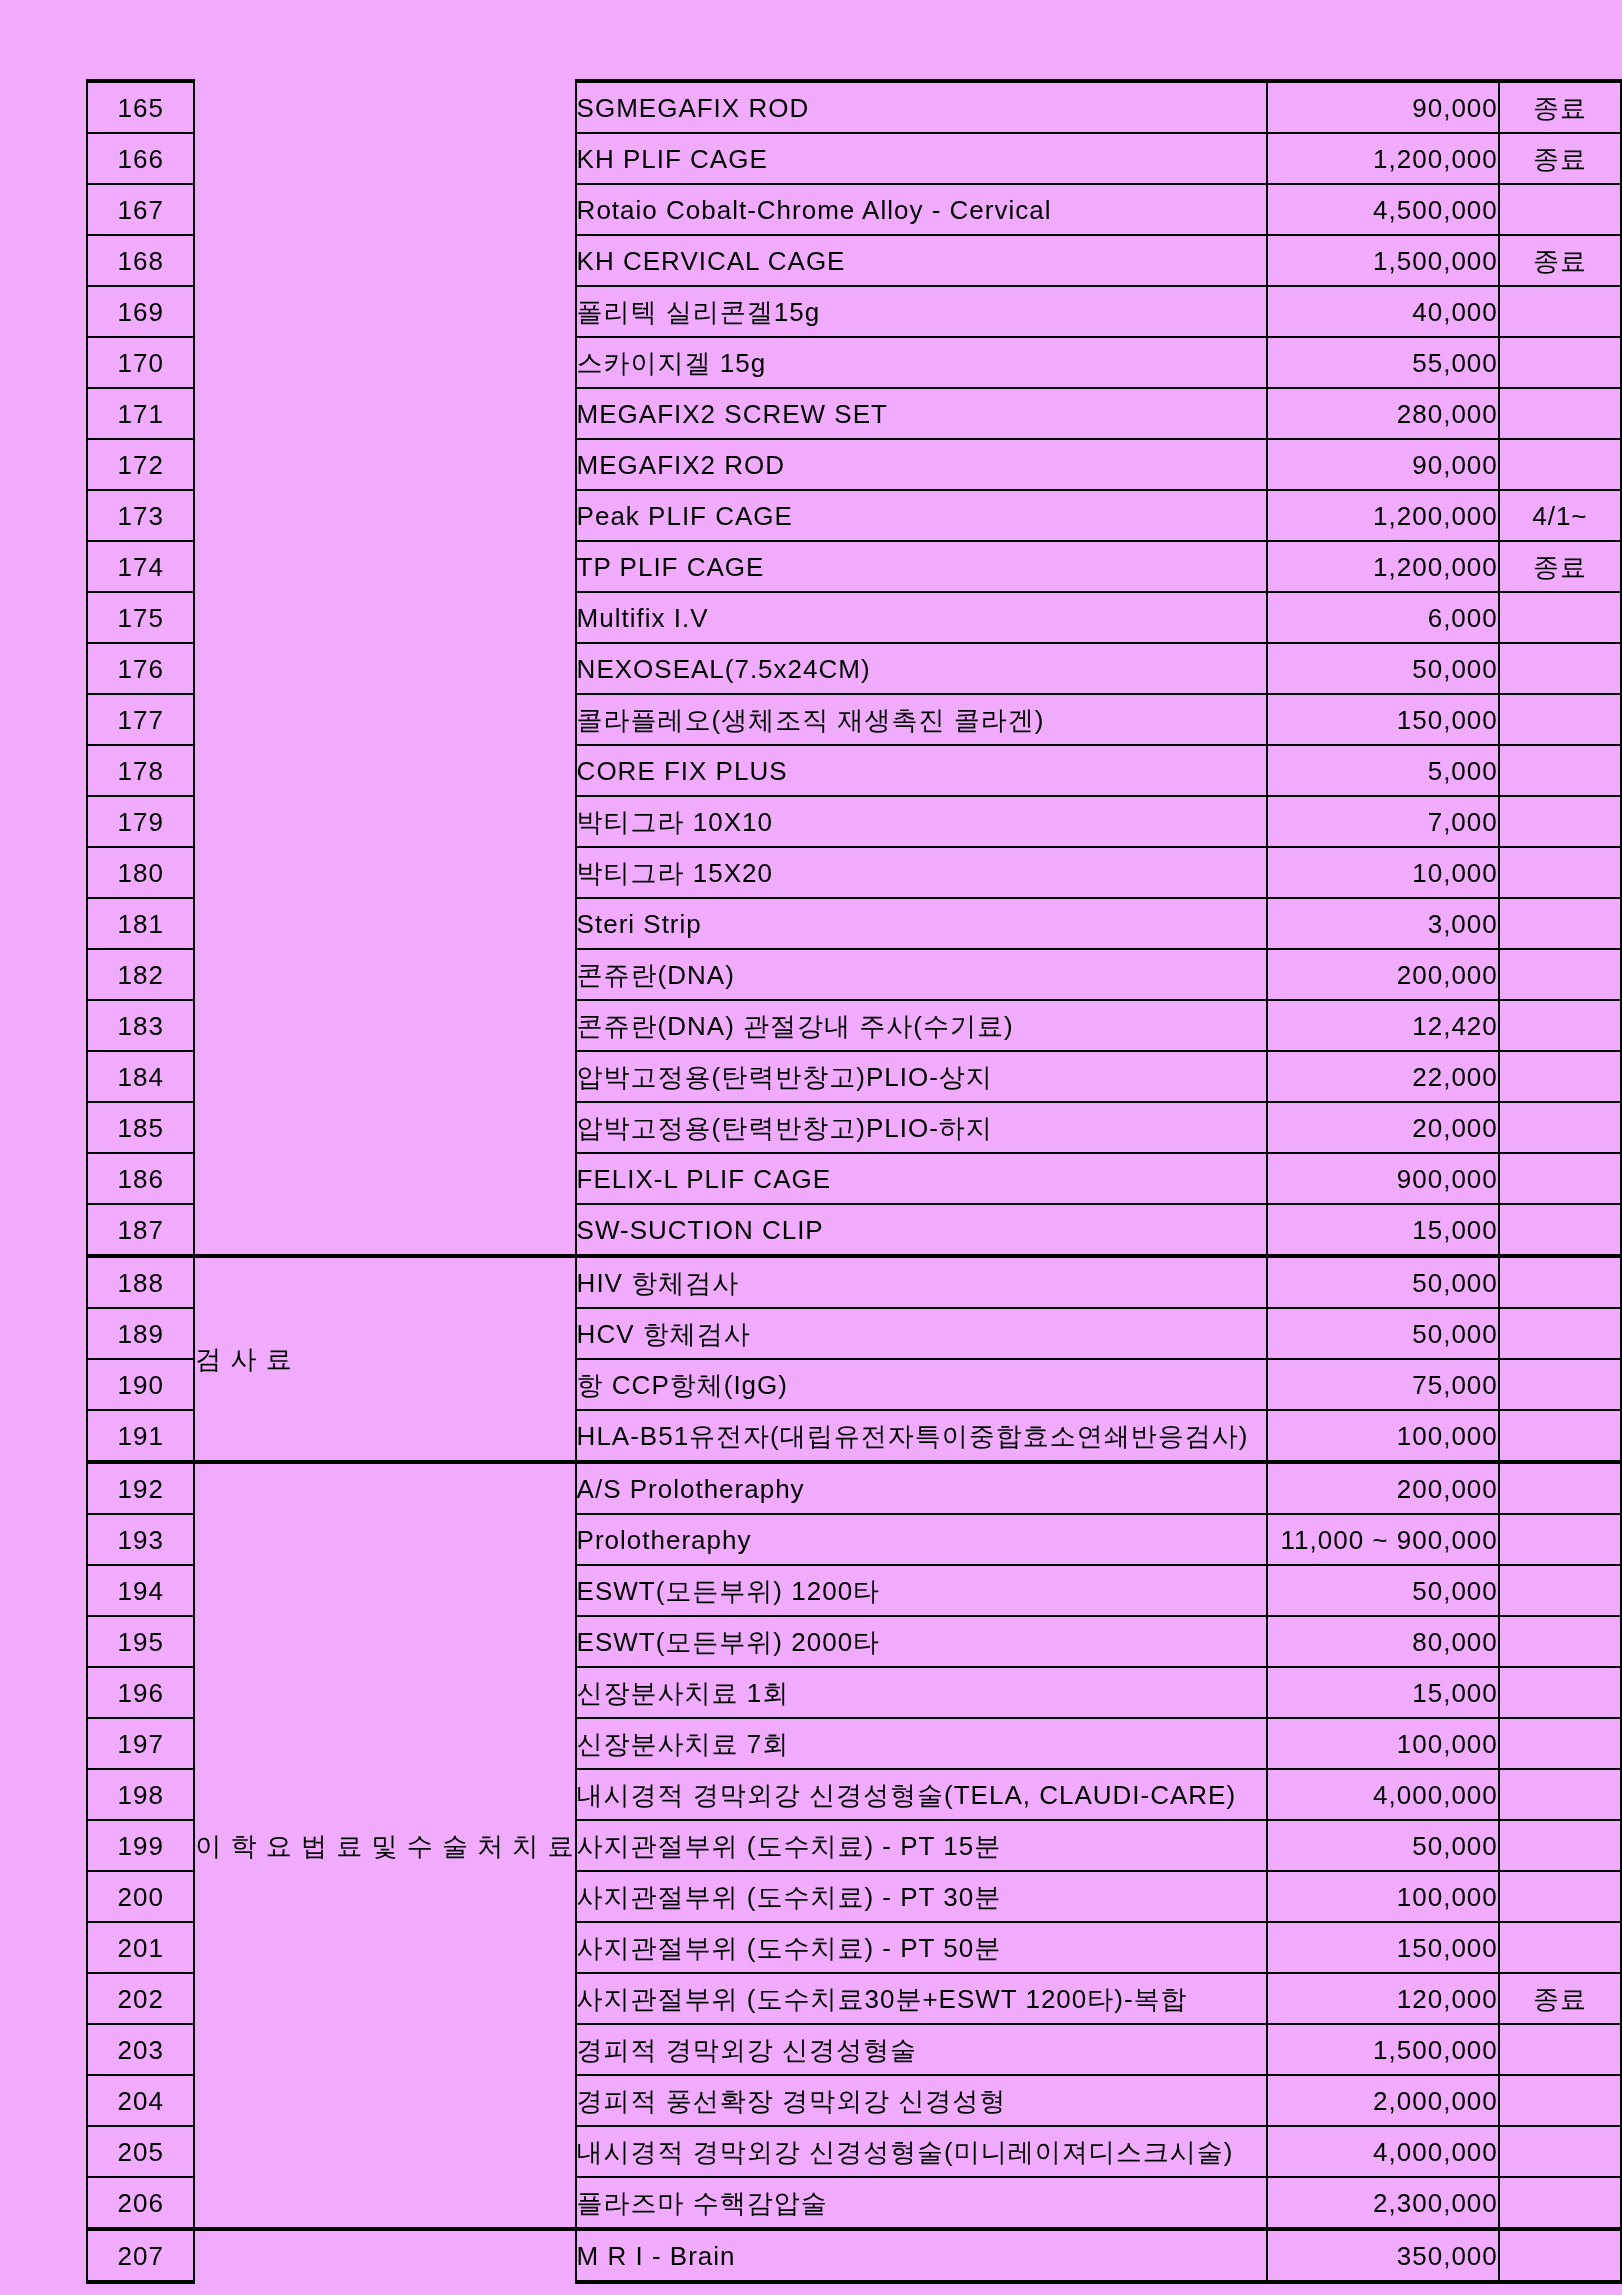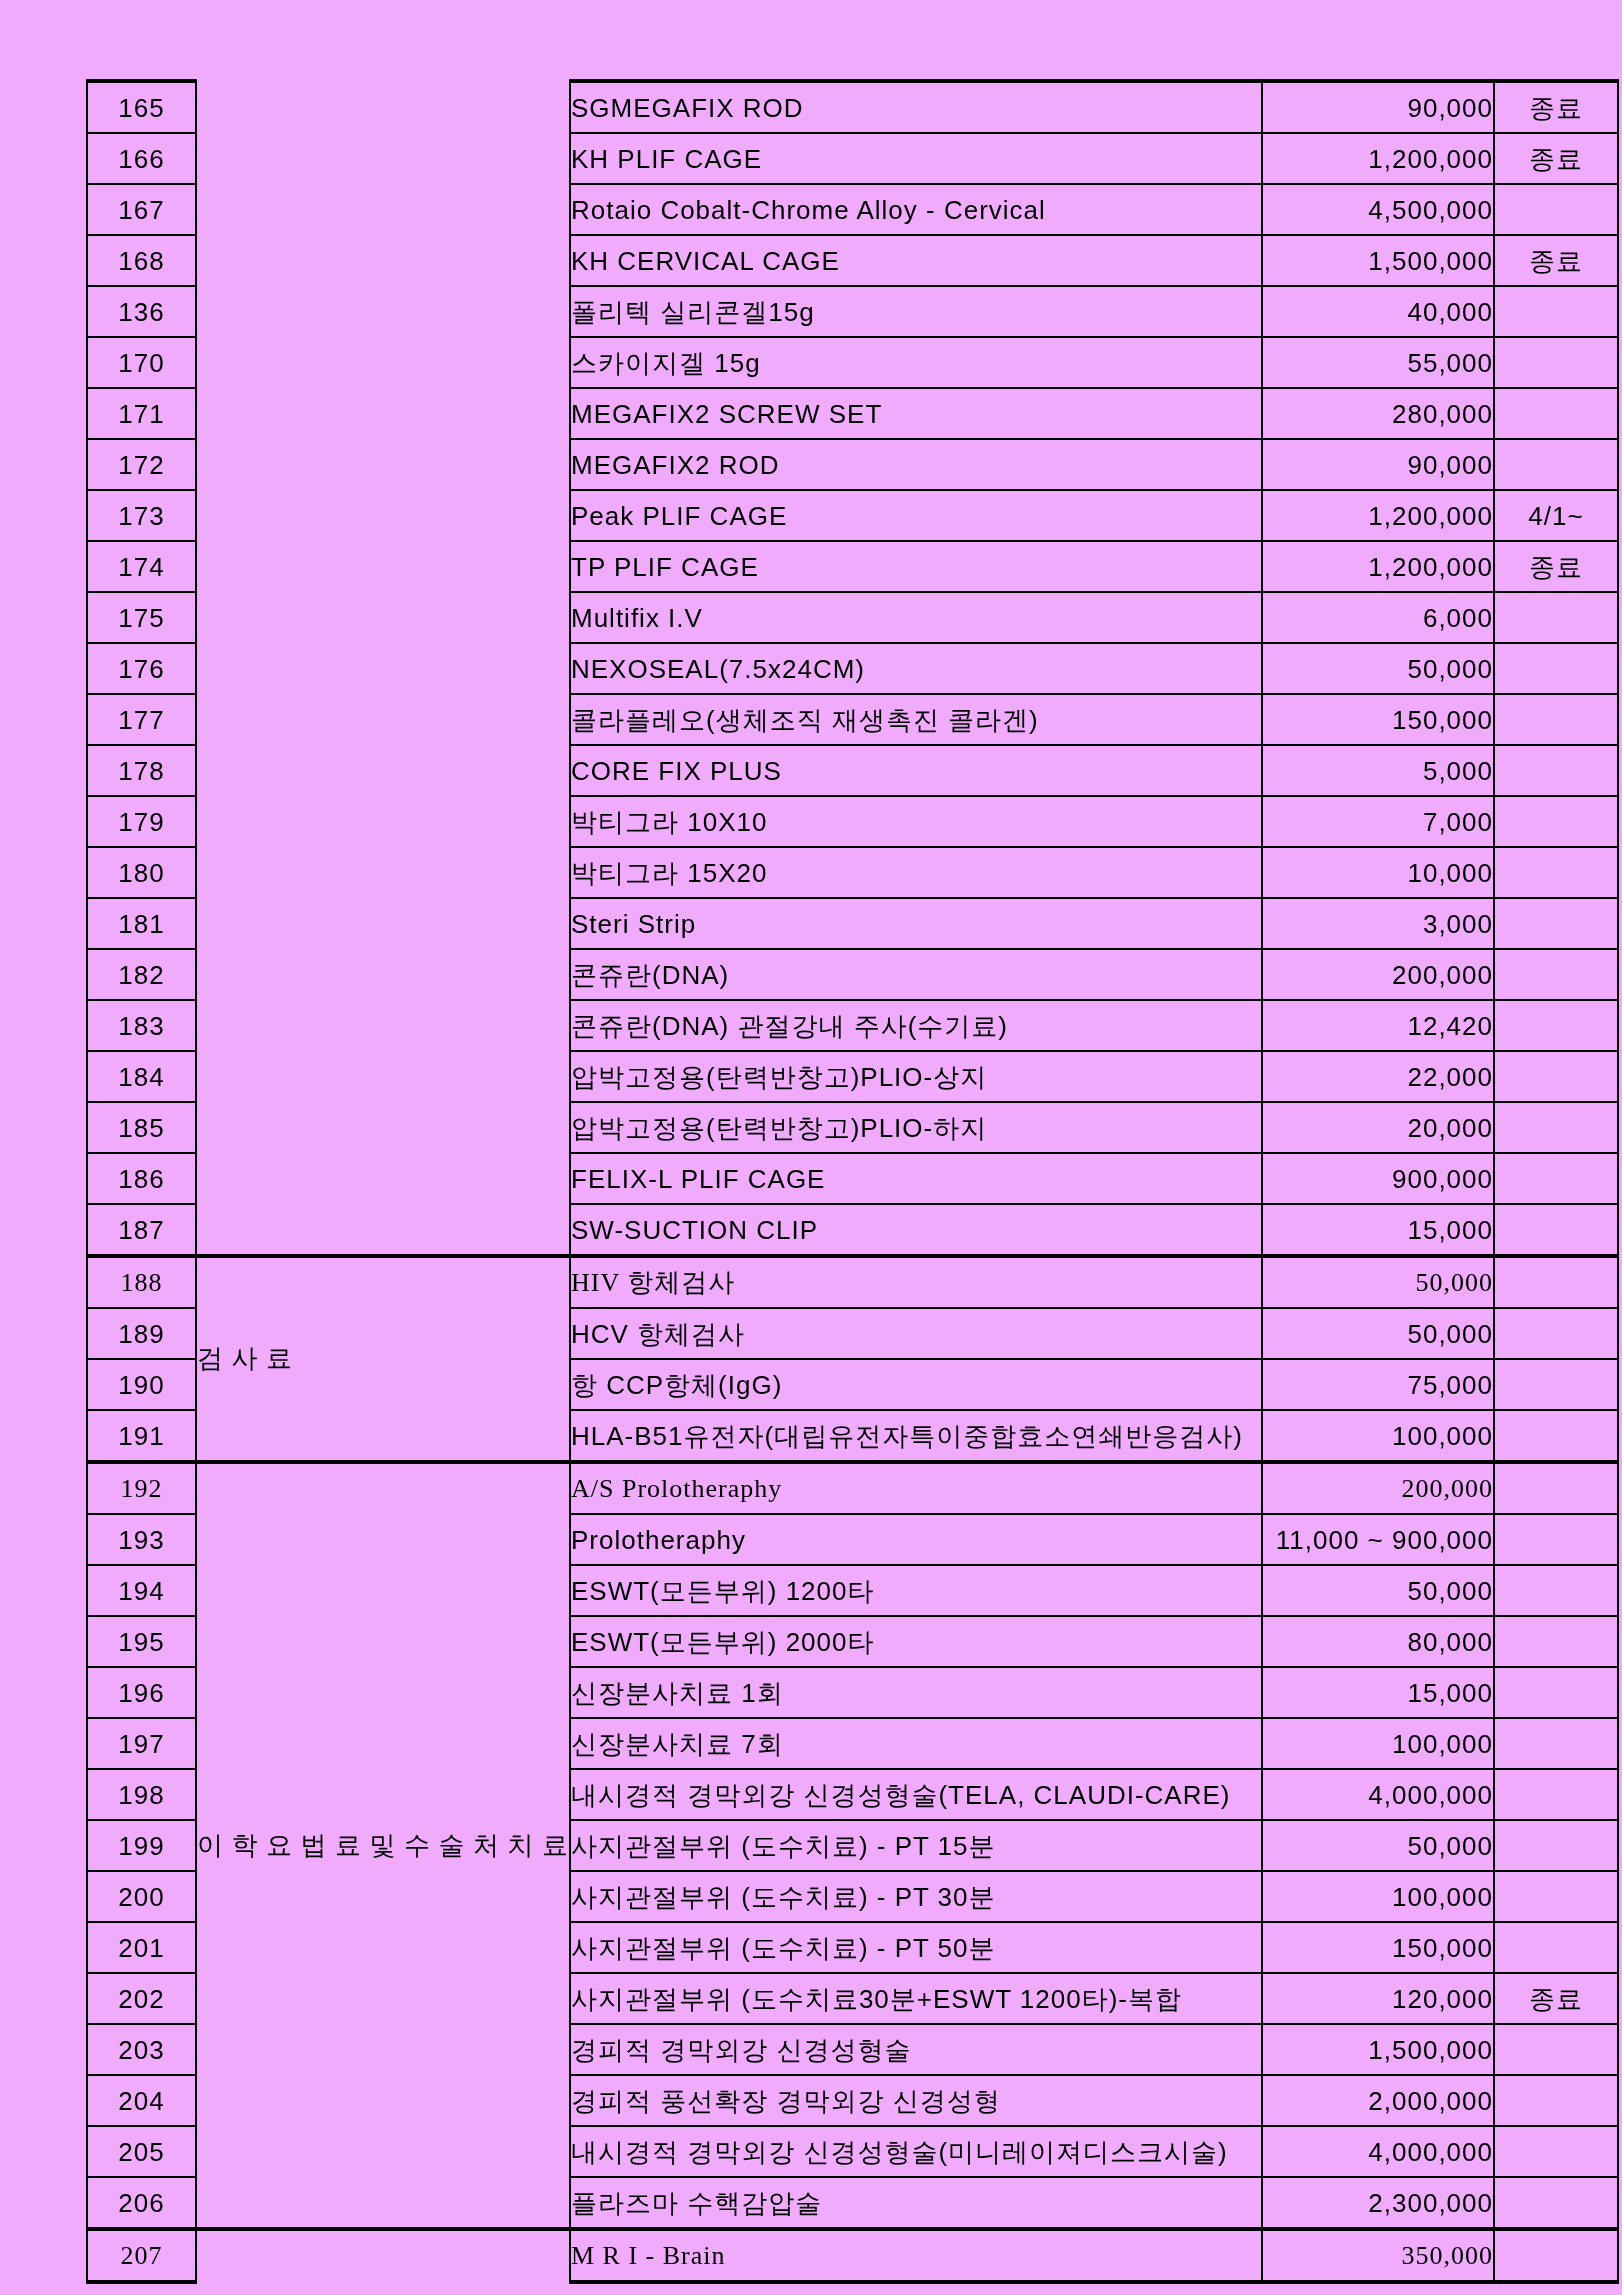--- a/index.html
+++ b/index.html
@@ -40,21 +40,21 @@
   .col-note  { text-align: center; }
   .cat-cell {
     text-align: left;
     white-space: pre-line;
     line-height: 1.55;
     letter-spacing: 1px;
   }
   
   tr.first-row > td { border-top-width: 4.6px; }
   tr.last-row  > td { border-bottom-width: 4.6px; }
-  tr.section-start > td { border-top-width: 4.6px; font-family: Liberation Serif, serif; }
+  tr.section-start > td { border-top-width: 4.6px; }
   td.cat-cell.bt-thick { border-top-width: 4.6px; }
   
   td.cat-cell.open-top    { border-top: none; }
   td.cat-cell.open-bottom { border-bottom: none; }
 </style>
 </head>
 <body>
 
 <div class="sheet">
   <table class="fee-table">
@@ -85,21 +85,21 @@
     <td class="col-price">4,500,000</td>
     <td class="col-note"></td>
   </tr>
         <tr>
     <td class="col-no">168</td>
     <td class="col-item">KH CERVICAL CAGE</td>
     <td class="col-price">1,500,000</td>
     <td class="col-note">종료</td>
   </tr>
         <tr>
-    <td class="col-no">136</td>
+    <td class="col-no">169</td>
     <td class="col-item">폴리텍 실리콘겔15g</td>
     <td class="col-price">40,000</td>
     <td class="col-note"></td>
   </tr>
         <tr>
     <td class="col-no">170</td>
     <td class="col-item">스카이지겔 15g</td>
     <td class="col-price">55,000</td>
     <td class="col-note"></td>
   </tr>

